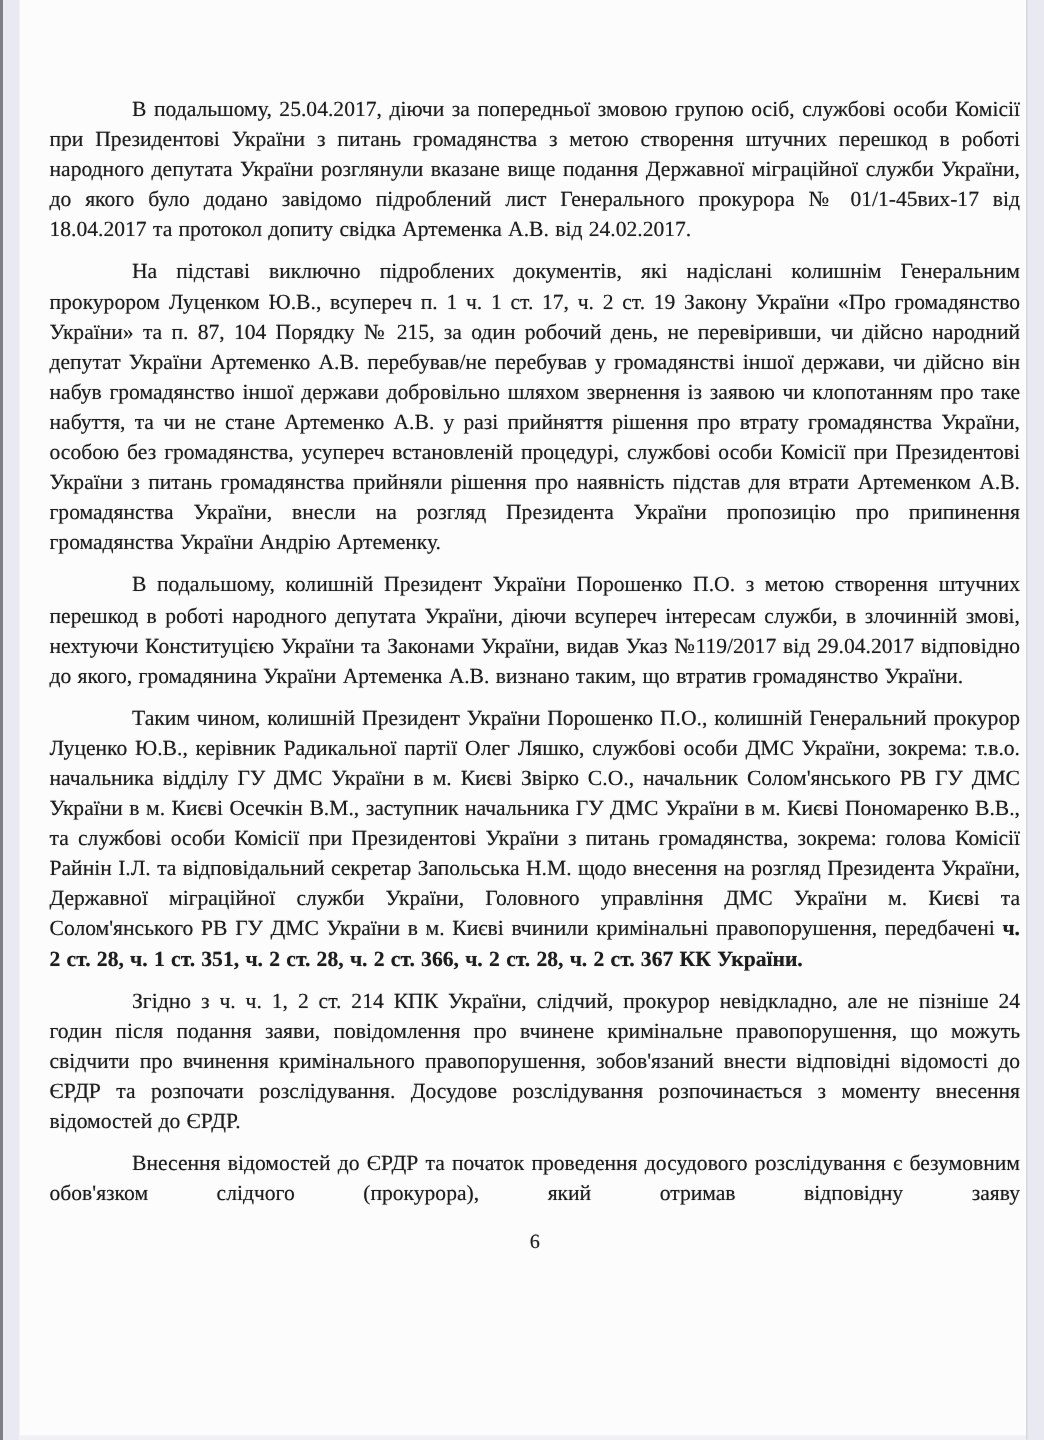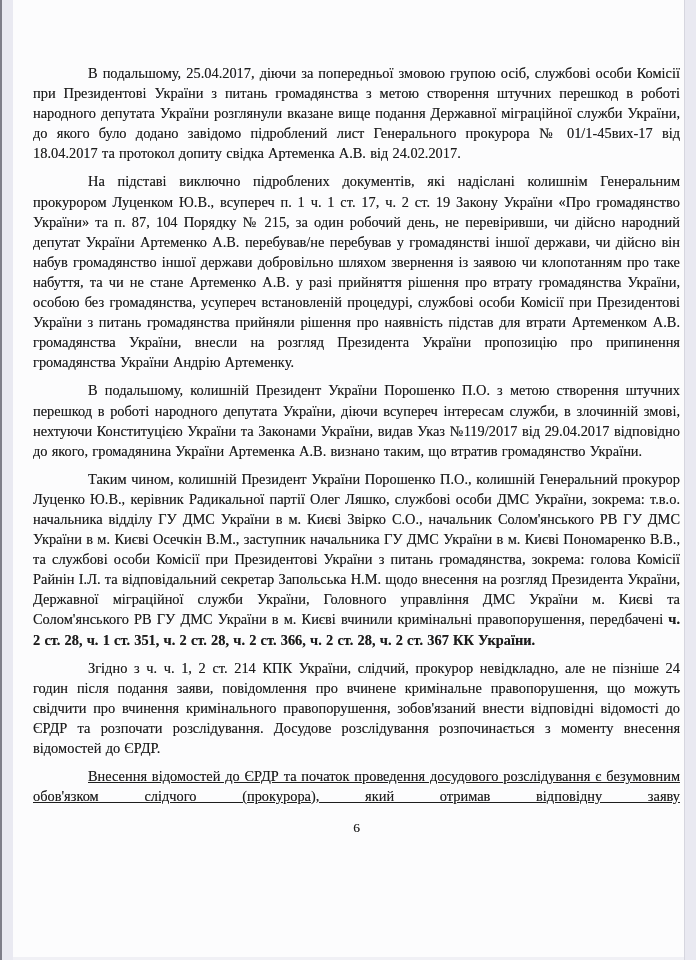--- a/index.html
+++ b/index.html
@@ -39,21 +39,20 @@
     margin-top:23px;
   }
   .page p{
     margin:0 0 8px 0;
     text-indent:55px;
     word-spacing:0.6px;
     text-shadow:0 0 0.6px rgba(25,25,25,0.55);
   }
   .page p.justify-last{
     text-align-last:justify;
-    text-decoration:underline;
   }
   .bold{font-weight:700;}
   .page-number{
     margin-top:12px;
     text-align:center;
     font-size:13.5px;
     text-indent:0;
     text-shadow:0 0 0.6px rgba(25,25,25,0.55);
   }
 </style>

